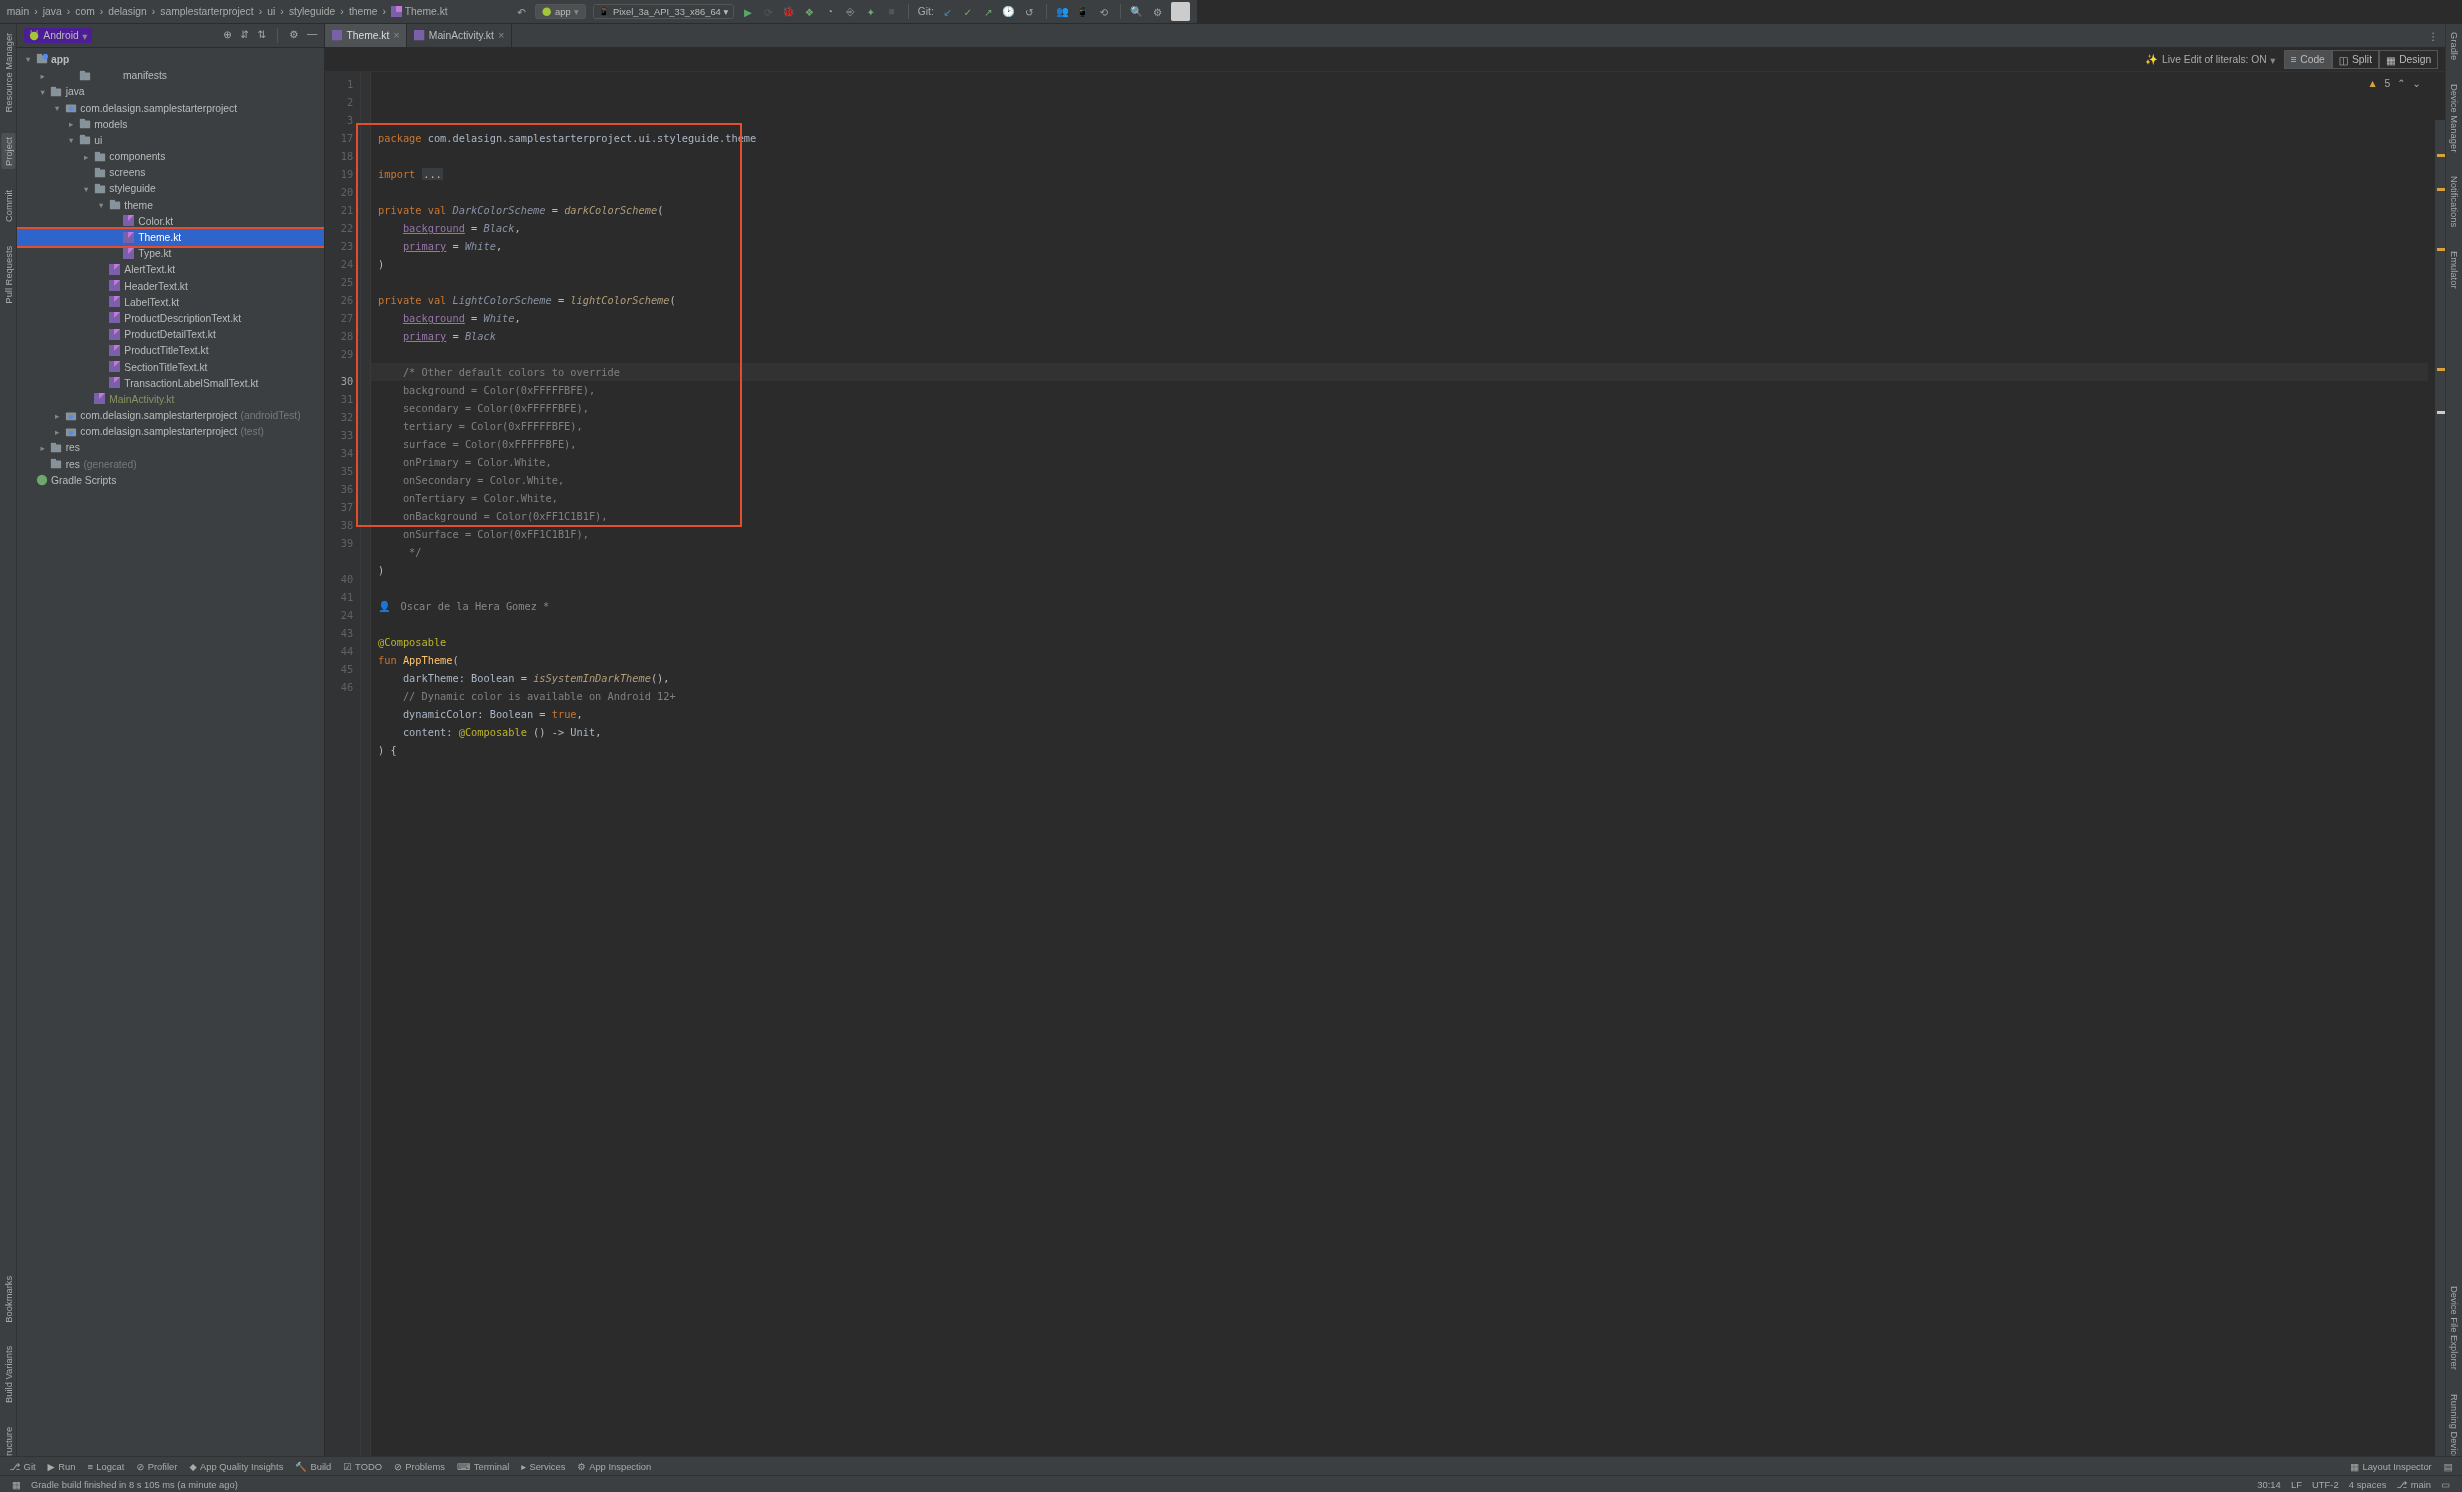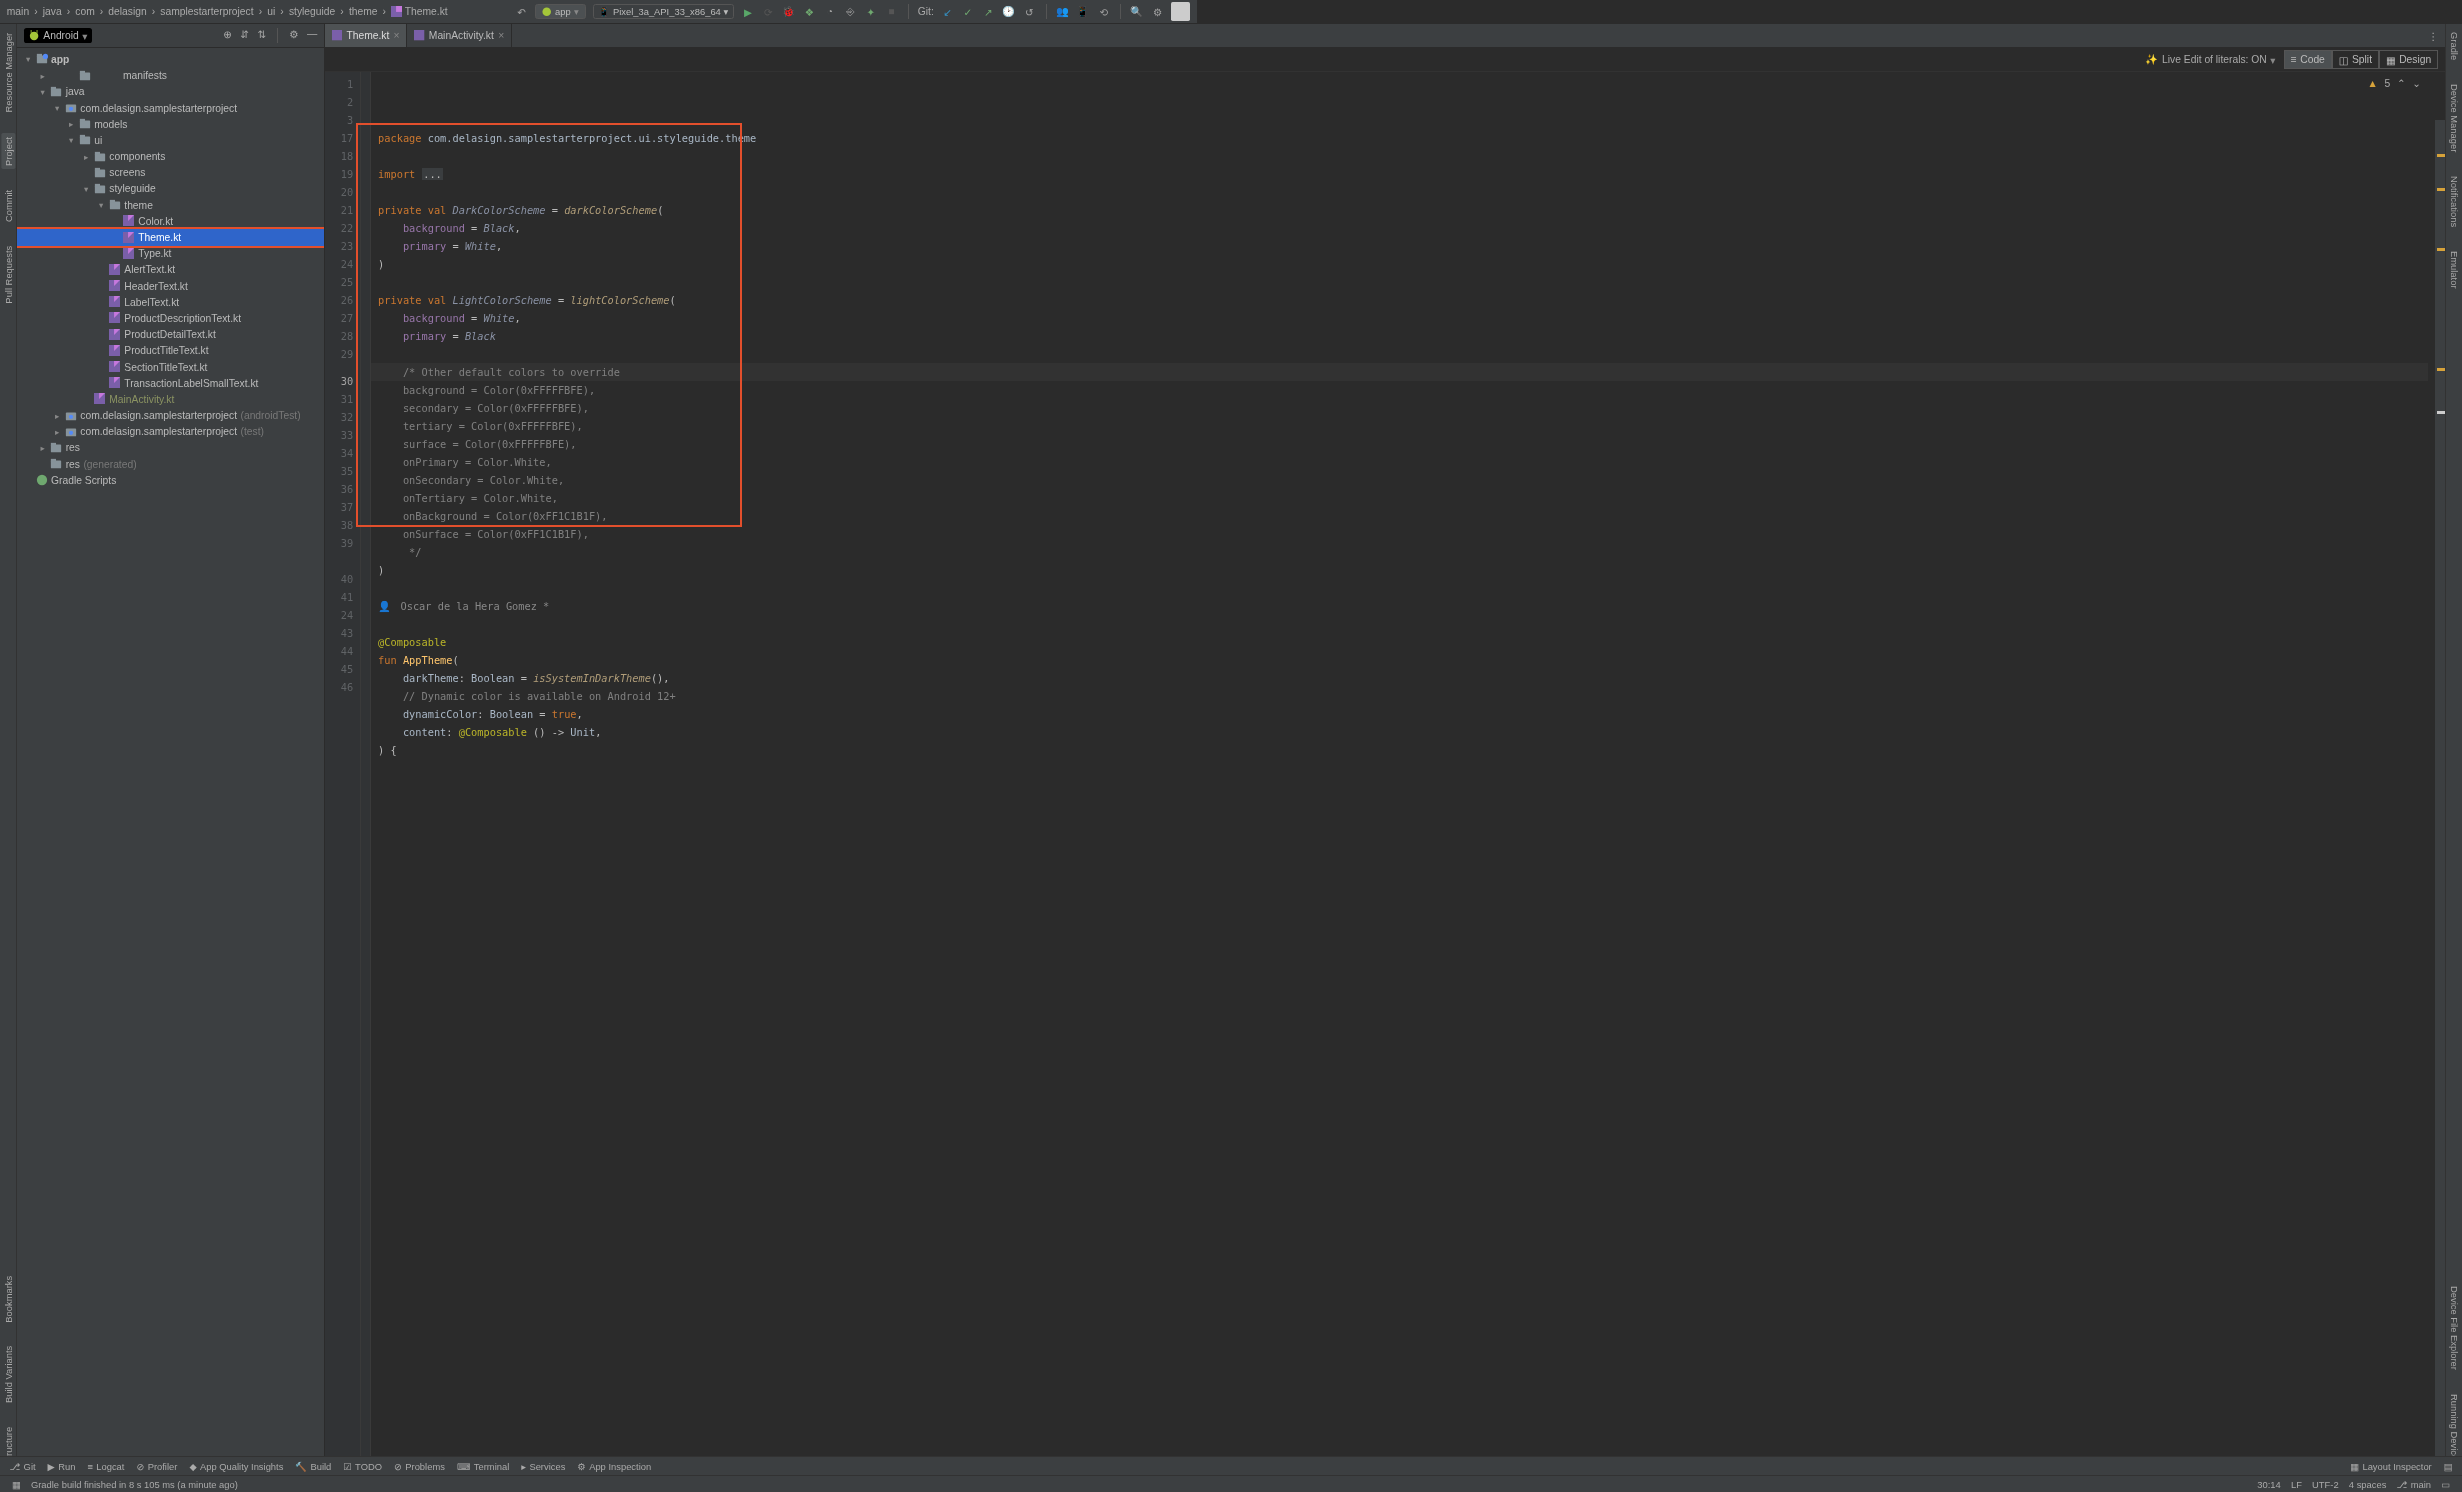--- a/index.html
+++ b/index.html
@@ -21,21 +21,21 @@
 .leftgutter { position: absolute; left: 0; top: 24px; bottom: 24px; width: 17px; background: #3c3f41; display: flex; flex-direction: column; align-items: center; border-right: 0.9px solid #323232; padding-top: 5.1px; gap: 17px; }
 .vtab { writing-mode: vertical-rl; transform: rotate(180deg); font-size: 9.4px; color: #aaa; padding: 3.4px 1.7px; display: flex; align-items: center; gap: 2.6px; }
 
 .rightgutter { position: absolute; right: 0; top: 24px; bottom: 24px; width: 17px; background: #3c3f41; display: flex; flex-direction: column; align-items: center; border-left: 0.9px solid #323232; padding-top: 5.1px; gap: 17px; }
 .rtab { writing-mode: vertical-rl; font-size: 9.4px; color: #aaa; padding: 3.4px 1.7px; display: flex; align-items: center; gap: 2.6px; }
 
 .main { position: absolute; left: 17px; right: 17px; top: 24px; bottom: 24px; display: flex; }
 
 .sidebar { width: 308px; background: #3c3f41; display: flex; flex-direction: column; border-right: 0.9px solid #2b2b2b; }
 .sb-header { display: flex; align-items: center; height: 24px; padding: 0 6.8px; border-bottom: 0.9px solid #2b2b2b; gap: 5.1px; }
-.sb-title { display: flex; align-items: center; gap: 3.4px; background: #000000; padding: 1.7px 5.1px; border-radius: 2.6px; font-size: 10.3px; }
+.sb-title { display: flex; align-items: center; gap: 3.4px; background: #4c1d95; padding: 1.7px 5.1px; border-radius: 2.6px; font-size: 10.3px; }
 .sb-title .carr { color: #888; }
 .sb-tools { margin-left: auto; display: flex; gap: 8.5px; color: #aaa; }
 .tree { flex: 1; overflow: auto; padding: 3.4px 0; font-size: 10.3px; }
 .trow { display: flex; align-items: center; height: 16.2px; gap: 3.4px; padding-right: 3.4px; white-space: nowrap; }
 .trow.sel { background: #2f65ca; color: #fff; }
 .trow.selframe { outline: 2.6px solid #e34f2c; outline-offset: -0.9px; }
 .trow .arr { width: 8.5px; text-align: center; color: #888; font-size: 8.5px; }
 .trow .arr.down::before { content: "▾"; }
 .trow .arr.right::before { content: "▸"; }
 .trow .ico { width: 12px; height: 12px; display: inline-block; }
@@ -56,21 +56,21 @@
 .gutter { width: 36px; background: #313335; color: #606366; text-align: right; font-family: Menlo, Consolas, monospace; font-size: 10.3px; line-height: 18px; padding: 3.4px 6.8px 0 0; border-right: 0.9px solid #3a3a3a; }
 .gnum.hl { color: #a4a3a3; margin-top: 9px; }
 .fold { width: 10.3px; background: #313335; border-right: 0.9px solid #3a3a3a; position: relative; }
 .code { flex: 1; font-family: Menlo, Consolas, monospace; font-size: 10.3px; line-height: 18px; padding: 3.4px 0 0 6.8px; white-space: pre; position: relative; }
 .caretline { position: absolute; left: 0; right: 17px; height: 18px; background: #323232; z-index: 0; }
 .code pre { position: relative; z-index: 1; }
 .redbox { position: absolute; border: 2.6px solid #e34f2c; z-index: 5; pointer-events: none; }
 .kw { color: #cb772f; }
 .name { color: #a9b7c6; }
 .ital { font-style: italic; color: #8a92a5; }
-.purple { color: #9876aa; }
+.purple { color: #9876aa; text-decoration: underline; }
 .call { color: #b09d79; font-style: italic; }
 .ann { color: #bbb529; }
 .fn { color: #ffc66d; }
 .cmt { color: #808080; }
 .auth { color: #888; display: flex; align-items: center; gap: 3.4px; }
 .err-badge { position: absolute; top: 5.1px; right: 24px; display: flex; gap: 6.8px; align-items: center; color: #aaa; font-size: 10.3px; }
 .err-badge .warn { color: #d6a23a; }
 .minimap { position: absolute; right: 0; top: 48px; bottom: 0; width: 10.3px; background: #3c3f41; }
 .minimap .mark { position: absolute; right: 0; width: 8.5px; height: 2.6px; }
 

